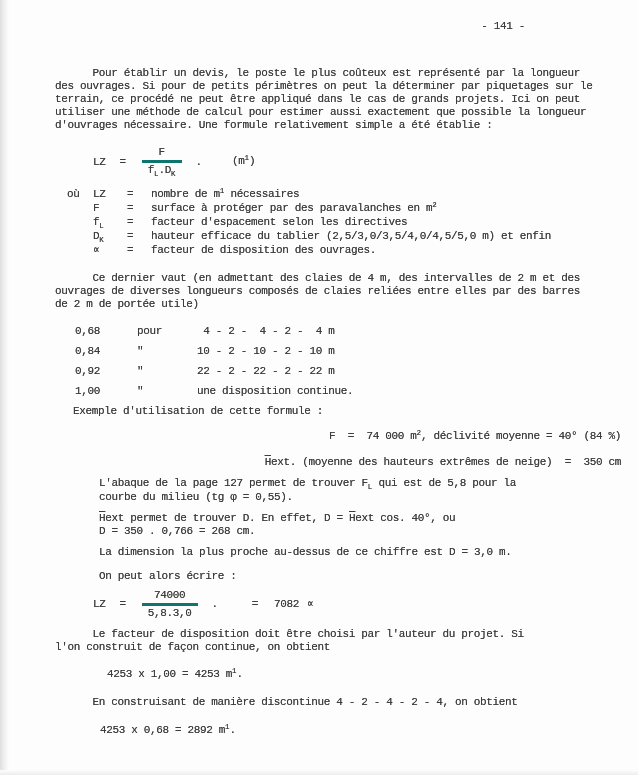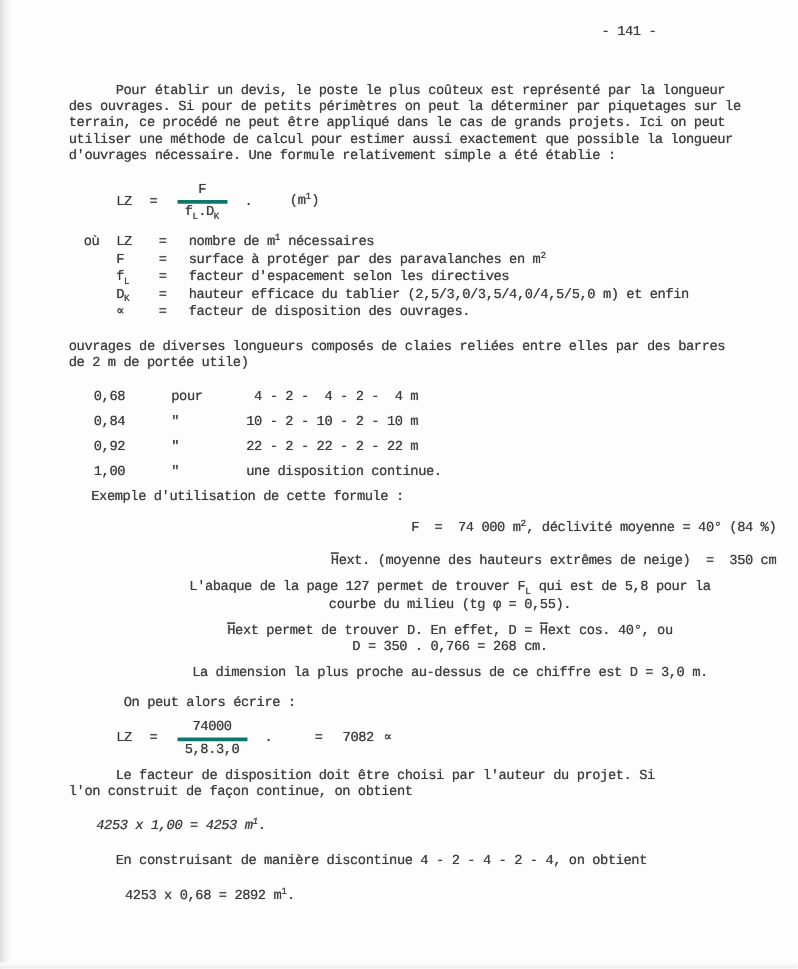--- a/index.html
+++ b/index.html
@@ -49,24 +49,24 @@
   .p2 { margin-top:15px; }
   
   .vtable { margin-top:14px; margin-left:20px; }
   .vrow { display:flex; margin-bottom:7px;gap:16px; }
   .vrow .coef { width:46px; }
   .vrow .label { width:44px; }
   .vrow .seq { white-space:pre; }
   
   .ex-heading { margin-top:2px; margin-left:18px; }
   .ex-entry { margin-left:44px; }
-  .mt12 { margin-top:12px;text-align:right; } .mt8 { margin-top:8px;text-align:center; } .mt11 { margin-top:11px; }
+  .mt12 { margin-top:12px;text-align:right; } .mt8 { margin-top:8px; } .mt11 { margin-top:11px; }
   .formula2 { margin-top:6px; }
   .p3 { margin-top:8px; }
-  .calc { margin-top:14px; margin-left:22px;font-style:italic; }
+  .calc { margin-top:14px; margin-left:52px; }
   .p4 { margin-top:14px; }
   .calc2 { margin-top:15px; margin-left:45px; }
 </style>
 </head>
 <body>
 
 <div class="paper">
   <div class="edge-left"></div>
   <div class="edge-bottom"></div>
 
@@ -125,20 +125,21 @@
       </div>
       <div class="def-row">
         <span class="def-prefix"></span>
         <span class="def-sym">∝</span>
         <span class="def-eq">=</span>
         <span class="def-text">facteur de disposition des ouvrages.</span>
       </div>
     </div>
 
     <div class="p2 lines">
+        <div>      Ce dernier vaut (en admettant des claies de 4 m, des intervalles de 2 m et des</div>
         <div>ouvrages de diverses longueurs composés de claies reliées entre elles par des barres</div>
         <div>de 2 m de portée utile)</div>
       </div>
 
     <div class="vtable">
       <div class="vrow">
         <span class="coef">0,68</span>
         <span class="label">pour</span>
         <span class="seq"> 4 - 2 -  4 - 2 -  4 m</span>
       </div>

